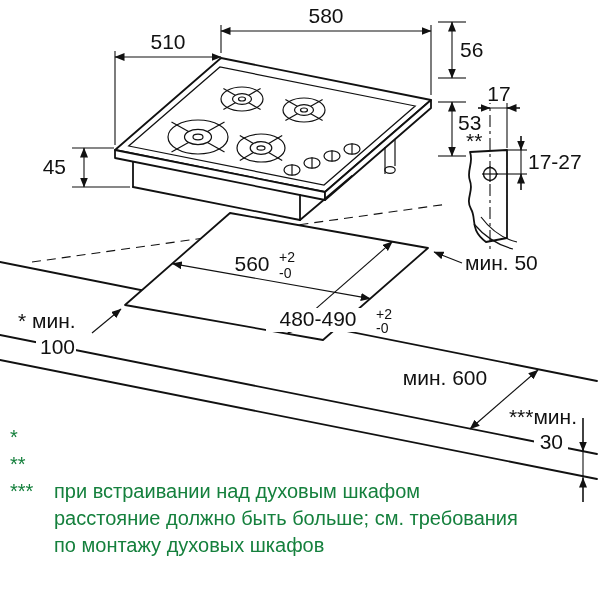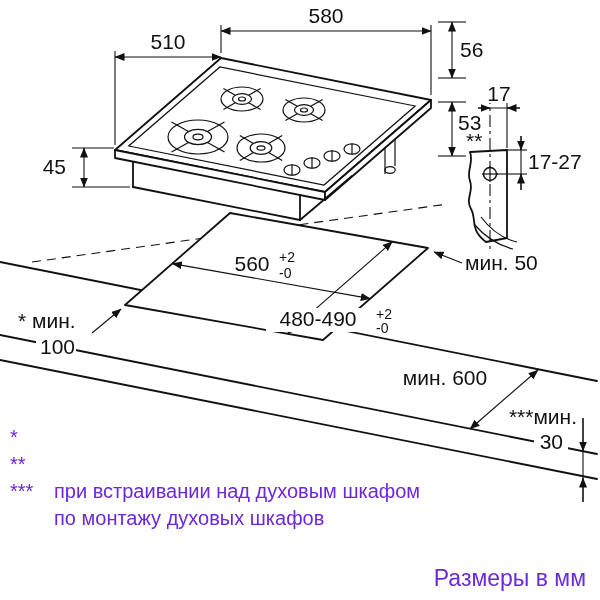--- a/index.html
+++ b/index.html
@@ -1,17 +1,17 @@
 <!DOCTYPE html>
 <html><head>
 <meta charset="utf-8">
 <style>
   html,body{margin:0;padding:0;background:#fff;}
   #stage{position:relative;width:600px;height:600px;background:#fff;overflow:hidden;
-         font-family:"Liberation Sans",sans-serif;color:#6d28d9;}
+         font-family:"Liberation Sans",sans-serif;color:#15803d;}
   svg{position:absolute;left:0;top:0;}
   svg text{fill:#111;font-family:"Liberation Sans",sans-serif;}
   .dimtxt{font-size:21px;}
   .toltxt{font-size:14px;}
   .ol{fill:none;stroke:#111;stroke-width:1.8;stroke-linejoin:round;stroke-linecap:round;}
   .olf{fill:#fff;stroke:#111;stroke-width:1.8;stroke-linejoin:round;}
   .thin{fill:none;stroke:#111;stroke-width:1.2;}
   .dim{fill:none;stroke:#111;stroke-width:1.1;}
   .mask{fill:#fff;stroke:none;}
   .footnotes{position:absolute;left:10px;top:424px;width:520px;font-size:20px;line-height:27px;}
@@ -223,20 +223,20 @@
   <div class="fn-row">
     <span class="fn-marker">*</span>
   </div>
   <div class="fn-row">
     <span class="fn-marker">**</span>
   </div>
   <div class="fn-row">
     <span class="fn-marker">***</span>
     <span class="fn-lines">
       <span>при встраивании над духовым шкафом</span>
+      <span>расстояние должно быть больше; см. требования</span>
       <span>по монтажу духовых шкафов</span>
     </span>
   </div>
 </div>
 
-<div class="units">Размеры в мм</div>
 
 </div>
 
 </body></html>

